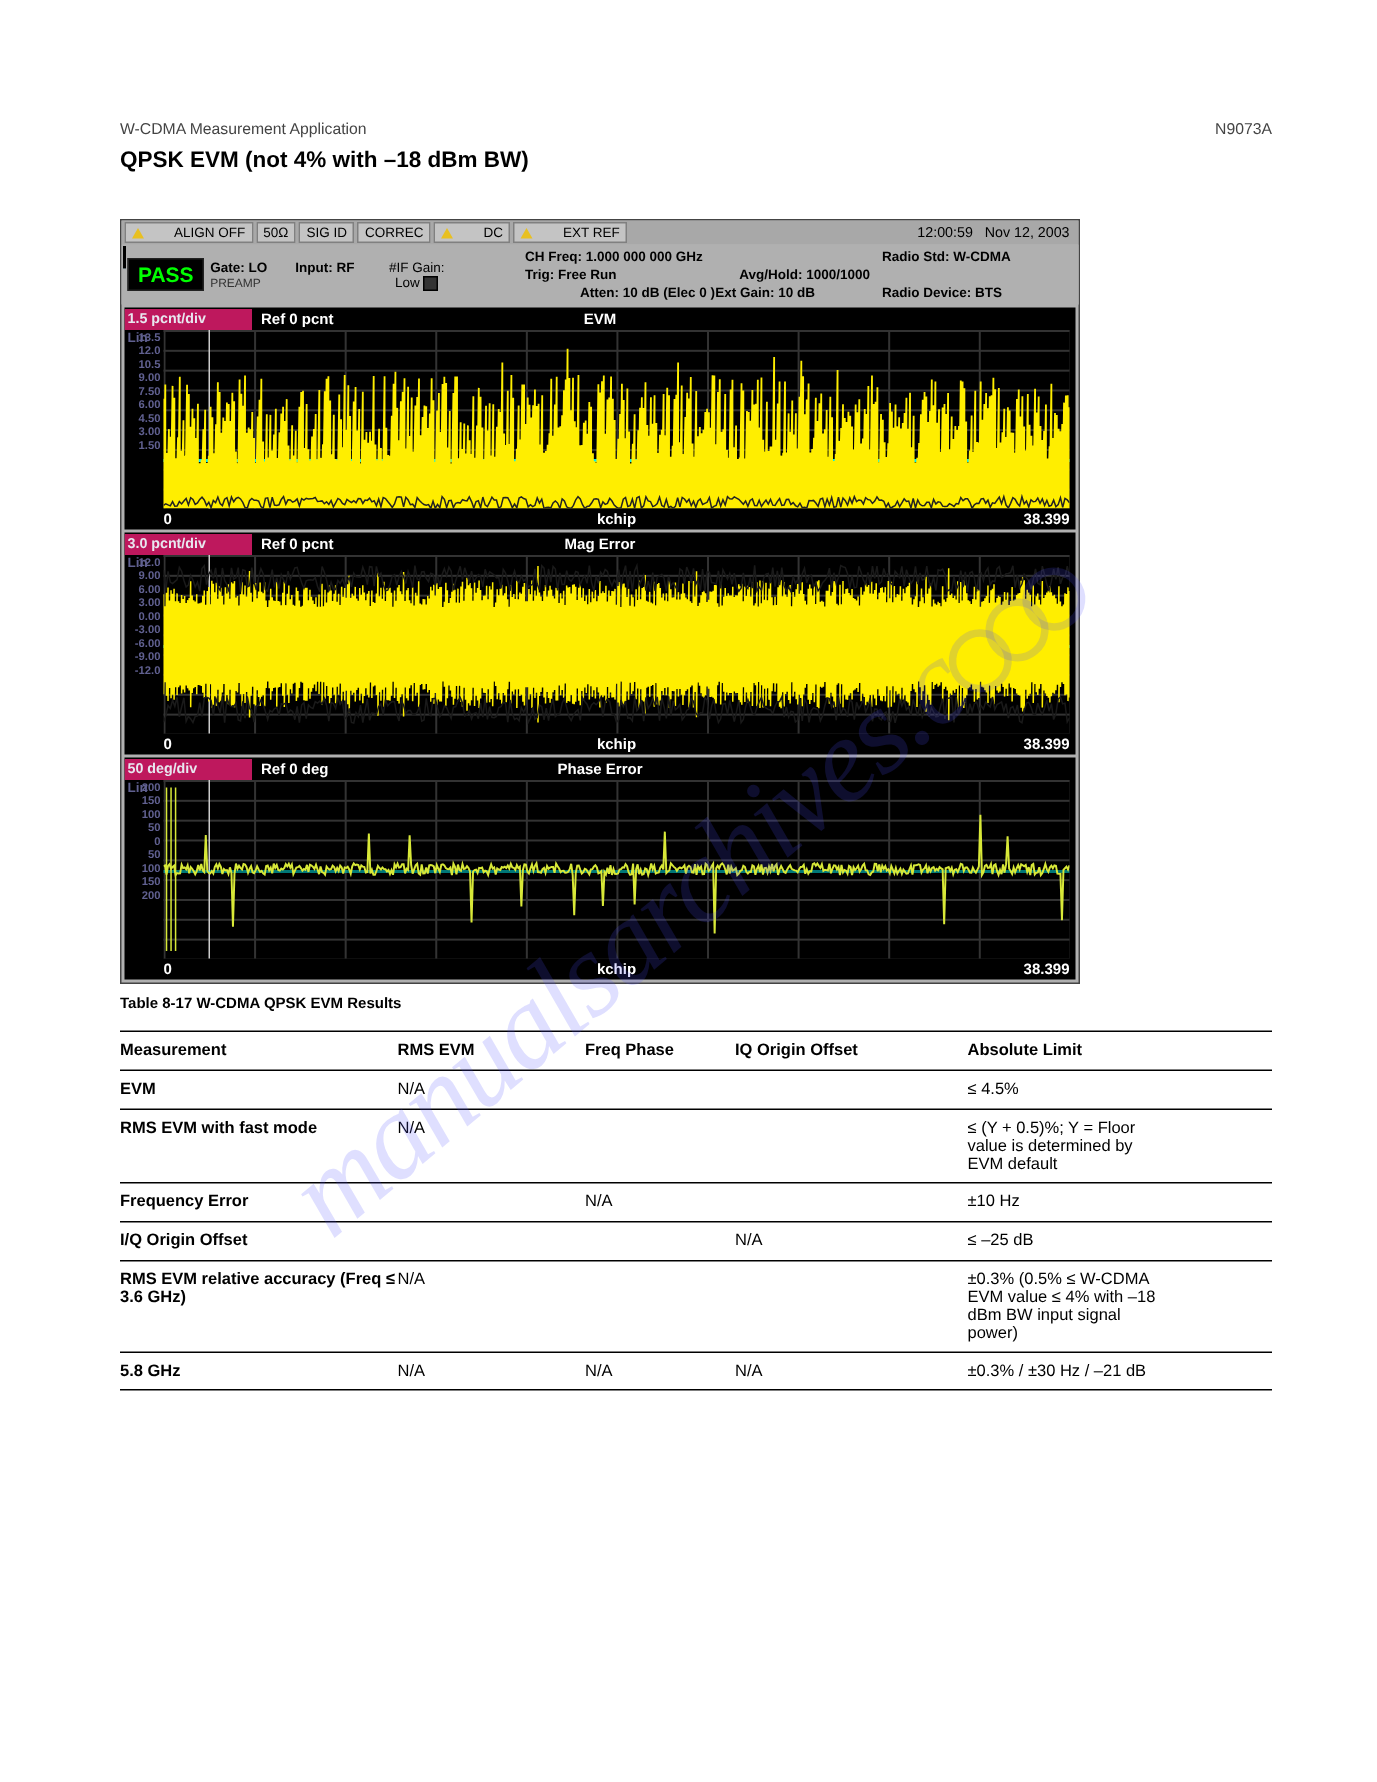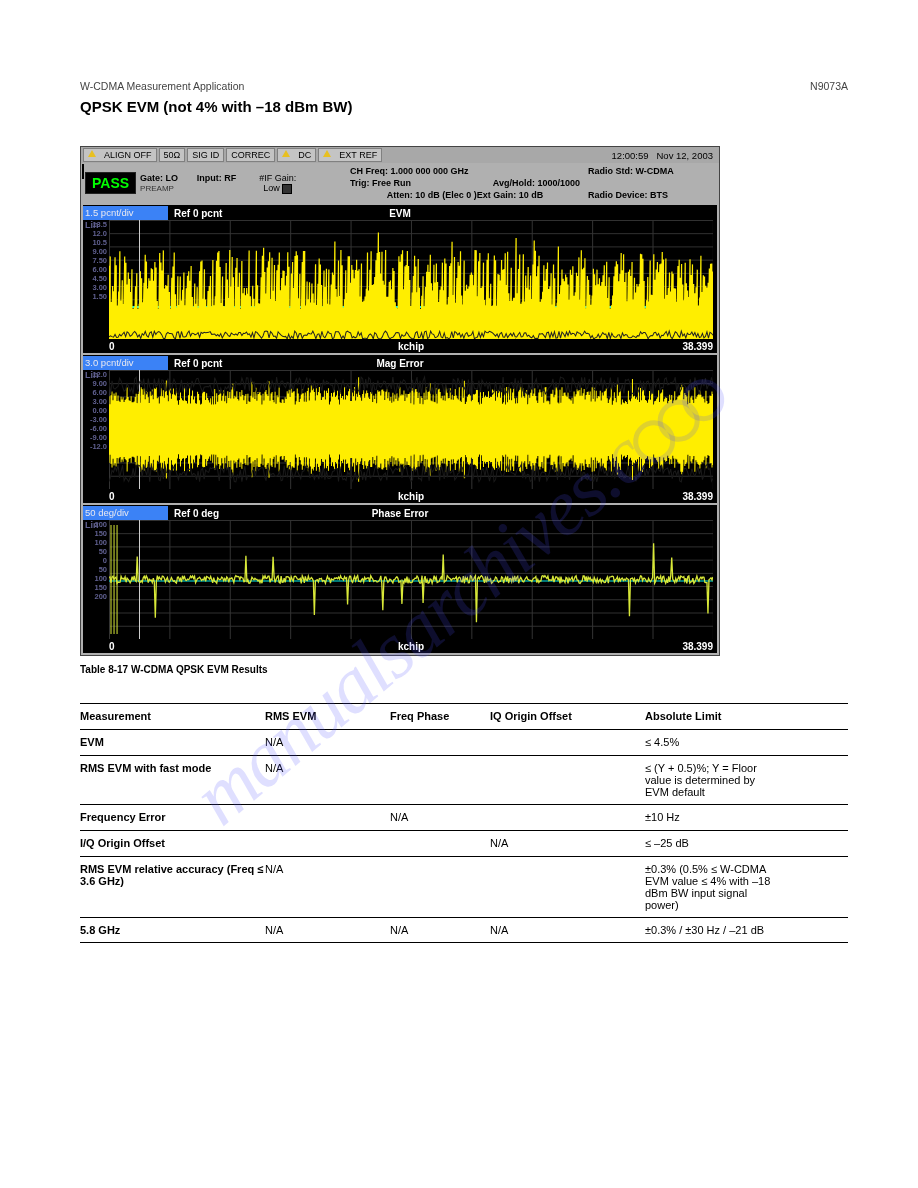--- a/index.html
+++ b/index.html
@@ -41,21 +41,22 @@
     font-size:9px;
     padding:1px 2px;
     gap:0;
   }
   .status-item {
     background:#c4c4c4;
     border:1px solid #808080;
     padding:1px 4px;
     margin-right:2px;
     display:inline-flex;
-    gap:8px;
+    align-items:center;
+    gap:20px;
     height:14px;
   }
   .warn-icon {
     width:0;height:0;
     border-left:4px solid transparent;
     border-right:4px solid transparent;
     border-bottom:7px solid #e8c020;
     display:inline-block;
     position:relative;
   }
@@ -127,25 +128,25 @@
     top:1px; left:0; right:0;
     display:flex;
     align-items:center;
     color:#fff;
     font-size:10px;
     font-weight:bold;
     z-index:5;
   }
   .plot-scale {
     width:85px;
-    background:#3b82f6;
+    background:#be185d;
     color:#e8e8f0;
     padding:1px 2px;
     font-size:9.5px;
-    font-weight:normal;
+    font-weight:bold;
     height:14px;
   }
   .plot-ref {
     padding-left:6px;
   }
   .plot-name {
     position:absolute;
     left:50%;
     transform:translateX(-50%);
   }
@@ -205,21 +206,21 @@
     position:absolute; inset:0;
     width:100%; height:100%;
   }
   .cyan-line {
     position:absolute; left:0; right:0;
     height:2px; background:#0ee;
   }
   
   
   .results {
-    margin-top:28px;
+    margin-top:12px;
     font-size:11px;
   }
   .results-row {
     display:grid;
     grid-template-columns: 185px 125px 100px 155px 135px;
     border-top:1px solid #000;
     padding:6px 0;
     align-items:start;
     min-height:26px;
   }

